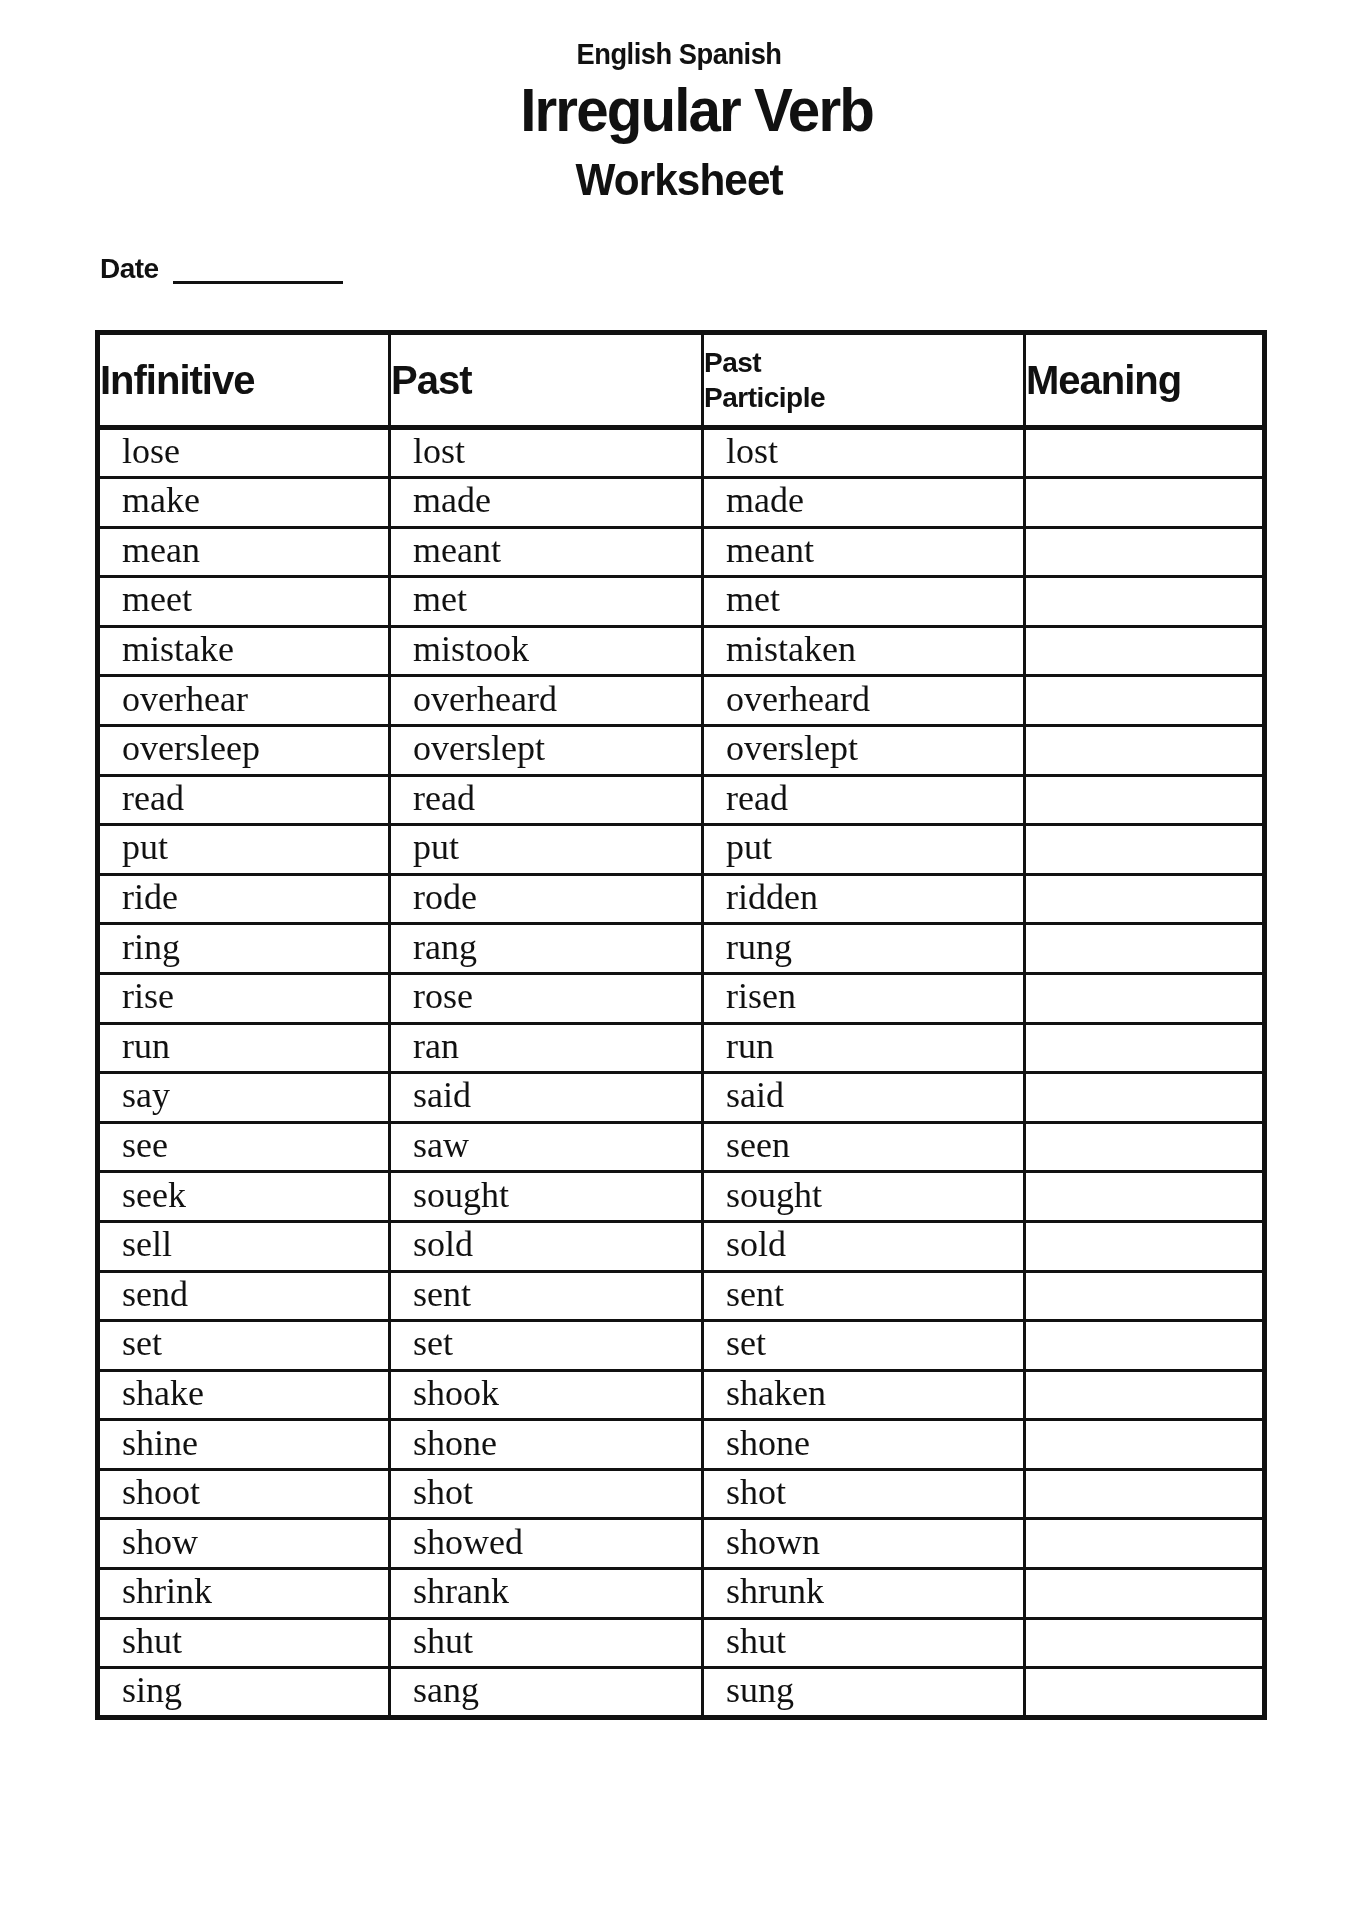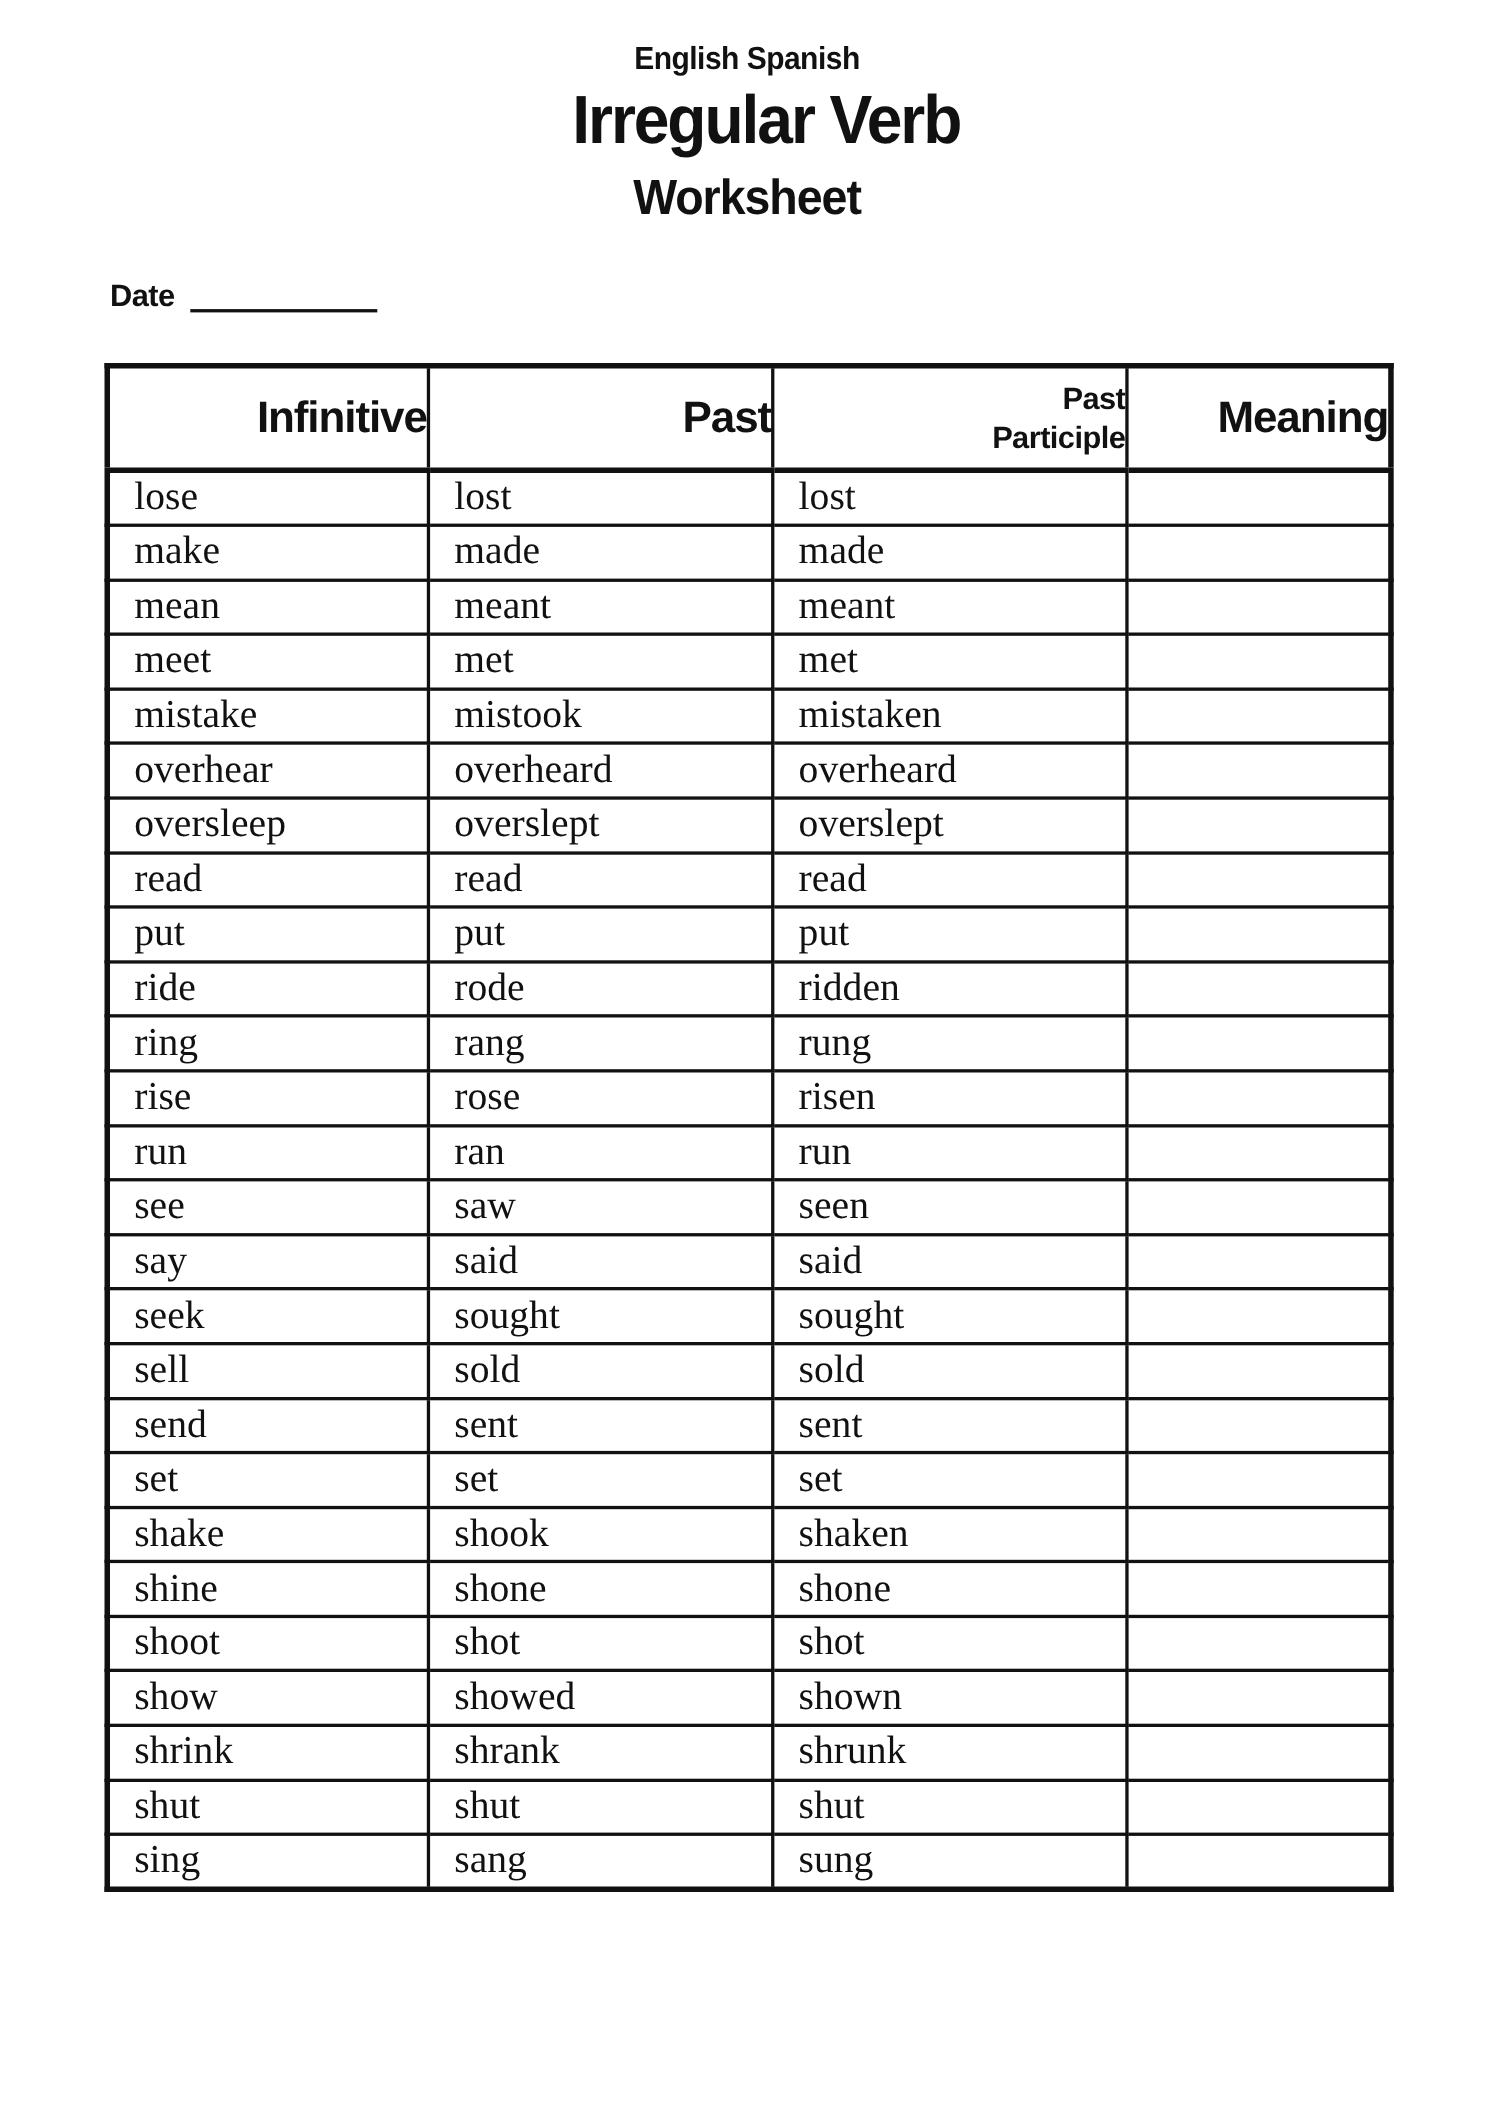--- a/index.html
+++ b/index.html
@@ -51,21 +51,21 @@
     margin:45px 0 0 95px;
     width:1167px;
     border-collapse:collapse;
     table-layout:fixed;
     border:5px solid var(--ink);
   }
   .verb-table th, .verb-table td { border:3px solid var(--ink); }
   .verb-table thead th {
     height:95px;
     border-bottom:5px solid var(--ink);
-    text-align:right; vertical-align:middle;
+    text-align:left; vertical-align:middle;
     font-size:40px; font-weight:700; letter-spacing:-1px;
   }
   .verb-table thead th.small-head {
     font-size:28px; letter-spacing:-0.5px; line-height:1.25;
     white-space:pre-line;
   }
   .verb-table tbody td {
     height:49.6px;
     font-family:"Liberation Serif", serif;
     font-size:36px; font-weight:400;
@@ -194,34 +194,34 @@
   </tr>
 
   <tr>
     <td>run</td>
     <td>ran</td>
     <td>run</td>
     <td></td>
   </tr>
 
   <tr>
+    <td>say</td>
+    <td>said</td>
+    <td>said</td>
+    <td></td>
+  </tr>
+
+  <tr>
     <td>see</td>
     <td>saw</td>
     <td>seen</td>
     <td></td>
   </tr>
 
   <tr>
-    <td>say</td>
-    <td>said</td>
-    <td>said</td>
-    <td></td>
-  </tr>
-
-  <tr>
     <td>seek</td>
     <td>sought</td>
     <td>sought</td>
     <td></td>
   </tr>
 
   <tr>
     <td>sell</td>
     <td>sold</td>
     <td>sold</td>

